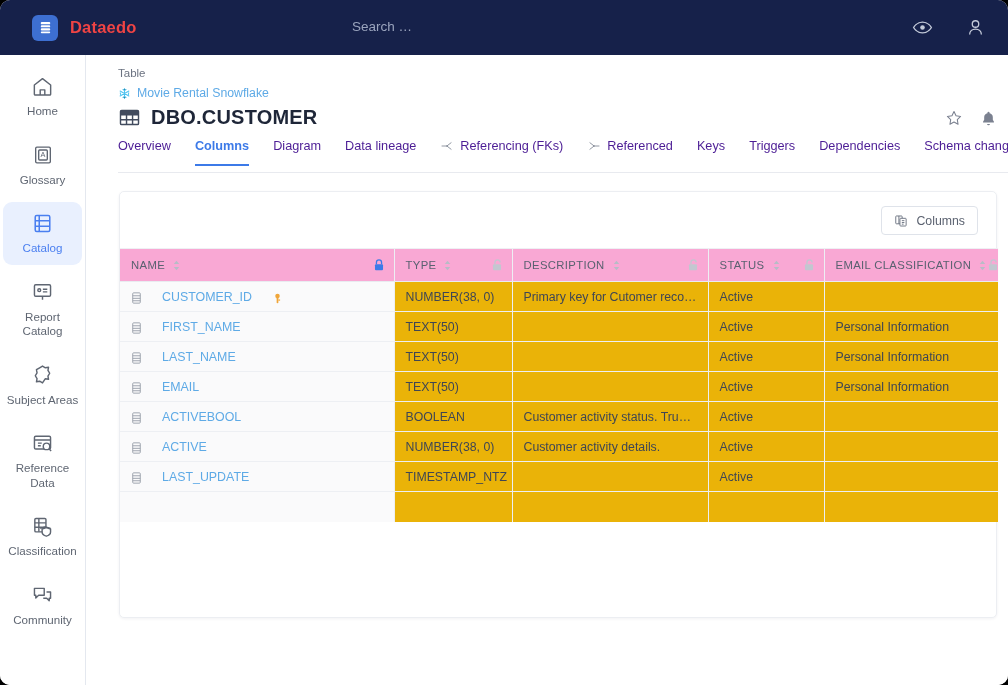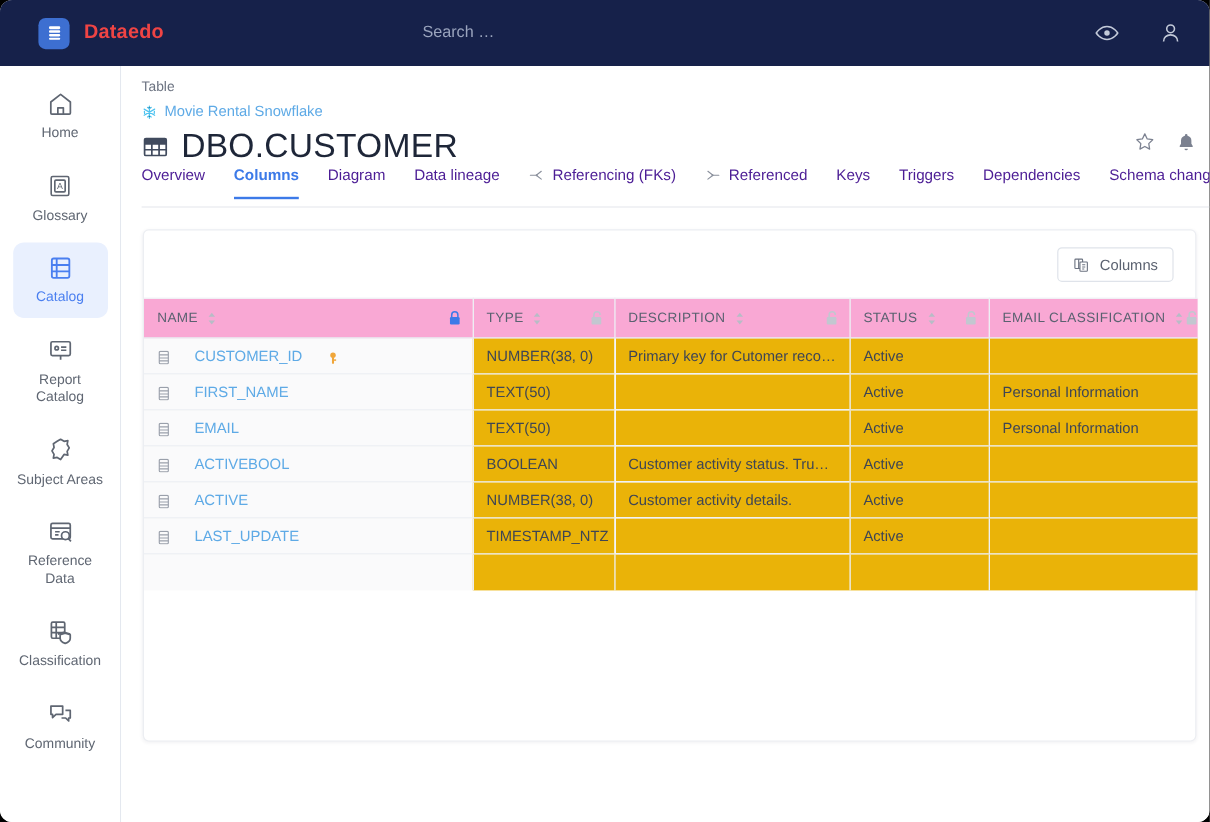--- a/index.html
+++ b/index.html
@@ -40,21 +40,21 @@
   }
   .top-icons {
     position: absolute; right: 22px; top: 0; height: 55px;
     display: flex; align-items: center; gap: 32px;
   }
   .top-icons .ic { color: #c3cad9; display: flex; }
 
   
   .sidebar {
     position: absolute; top: 55px; left: 0;
-    width: 101px; height: 630px;
+    width: 86px; height: 630px;
     background: #ffffff;
     border-right: 1px solid #e4e8ef;
     padding-top: 10px;
   }
   .nav-item {
     width: 79px; margin: 0 auto 6px auto;
     padding: 8px 2px 9px 2px;
     border-radius: 9px;
     display: flex; flex-direction: column; align-items: center;
     color: #5f6672; cursor: pointer;
@@ -81,21 +81,21 @@
     position: absolute; left: 17px; top: 31px;
     display: flex; align-items: center; gap: 6px;
     font-size: 12.3px; color: #5eaae6; cursor: pointer;
   }
   .title-row {
     position: absolute; left: 17px; top: 51px; right: 12px;
     display: flex; align-items: center;
   }
   .tbl-icon { margin-right: 10px; display: flex; }
   .page-title {
-    font-size: 28px; font-weight: normal; color: #1e2638;
+    font-size: 20px; font-weight: bold; color: #1e2638;
     letter-spacing: .2px;
   }
   .title-actions {
     position: absolute; right: 11px; top: 54px;
     display: flex; align-items: center; gap: 17px;
     color: #7b8190;
   }
 
   
   .tabs {
@@ -529,48 +529,65 @@
                   </span>
                   <span class="colname">FIRST_NAME</span>
                 </span>
               </td>
               <td>TEXT(50)</td>
               <td class="ellip"></td>
               <td>Active</td>
               <td>Personal Information</td>
             </tr>
 
-
             <tr>
               <td class="c-name">
                 <span class="cellname">
                   <span style="display:flex">
                     <svg width="11" height="12" viewBox="0 0 12 14" fill="none" stroke="#9aa0ab" stroke-width="1.1">
                       <rect x="1.6" y="1" width="8.8" height="12" rx="1"></rect>
                       <path d="M1.6 4.4h8.8M1.6 7.4h8.8M1.6 10.2h8.8"></path>
                     </svg>
                   </span>
-                  <span class="colname">EMAIL</span>
+                  <span class="colname">LAST_NAME</span>
                 </span>
               </td>
               <td>TEXT(50)</td>
               <td class="ellip"></td>
               <td>Active</td>
               <td>Personal Information</td>
             </tr>
 
             <tr>
               <td class="c-name">
                 <span class="cellname">
                   <span style="display:flex">
                     <svg width="11" height="12" viewBox="0 0 12 14" fill="none" stroke="#9aa0ab" stroke-width="1.1">
                       <rect x="1.6" y="1" width="8.8" height="12" rx="1"></rect>
                       <path d="M1.6 4.4h8.8M1.6 7.4h8.8M1.6 10.2h8.8"></path>
                     </svg>
                   </span>
+                  <span class="colname">EMAIL</span>
+                </span>
+              </td>
+              <td>TEXT(50)</td>
+              <td class="ellip"></td>
+              <td>Active</td>
+              <td>Personal Information</td>
+            </tr>
+
+            <tr>
+              <td class="c-name">
+                <span class="cellname">
+                  <span style="display:flex">
+                    <svg width="11" height="12" viewBox="0 0 12 14" fill="none" stroke="#9aa0ab" stroke-width="1.1">
+                      <rect x="1.6" y="1" width="8.8" height="12" rx="1"></rect>
+                      <path d="M1.6 4.4h8.8M1.6 7.4h8.8M1.6 10.2h8.8"></path>
+                    </svg>
+                  </span>
                   <span class="colname">ACTIVEBOOL</span>
                 </span>
               </td>
               <td>BOOLEAN</td>
               <td class="ellip">Customer activity status. True =…</td>
               <td>Active</td>
               <td></td>
             </tr>
 
             <tr>

